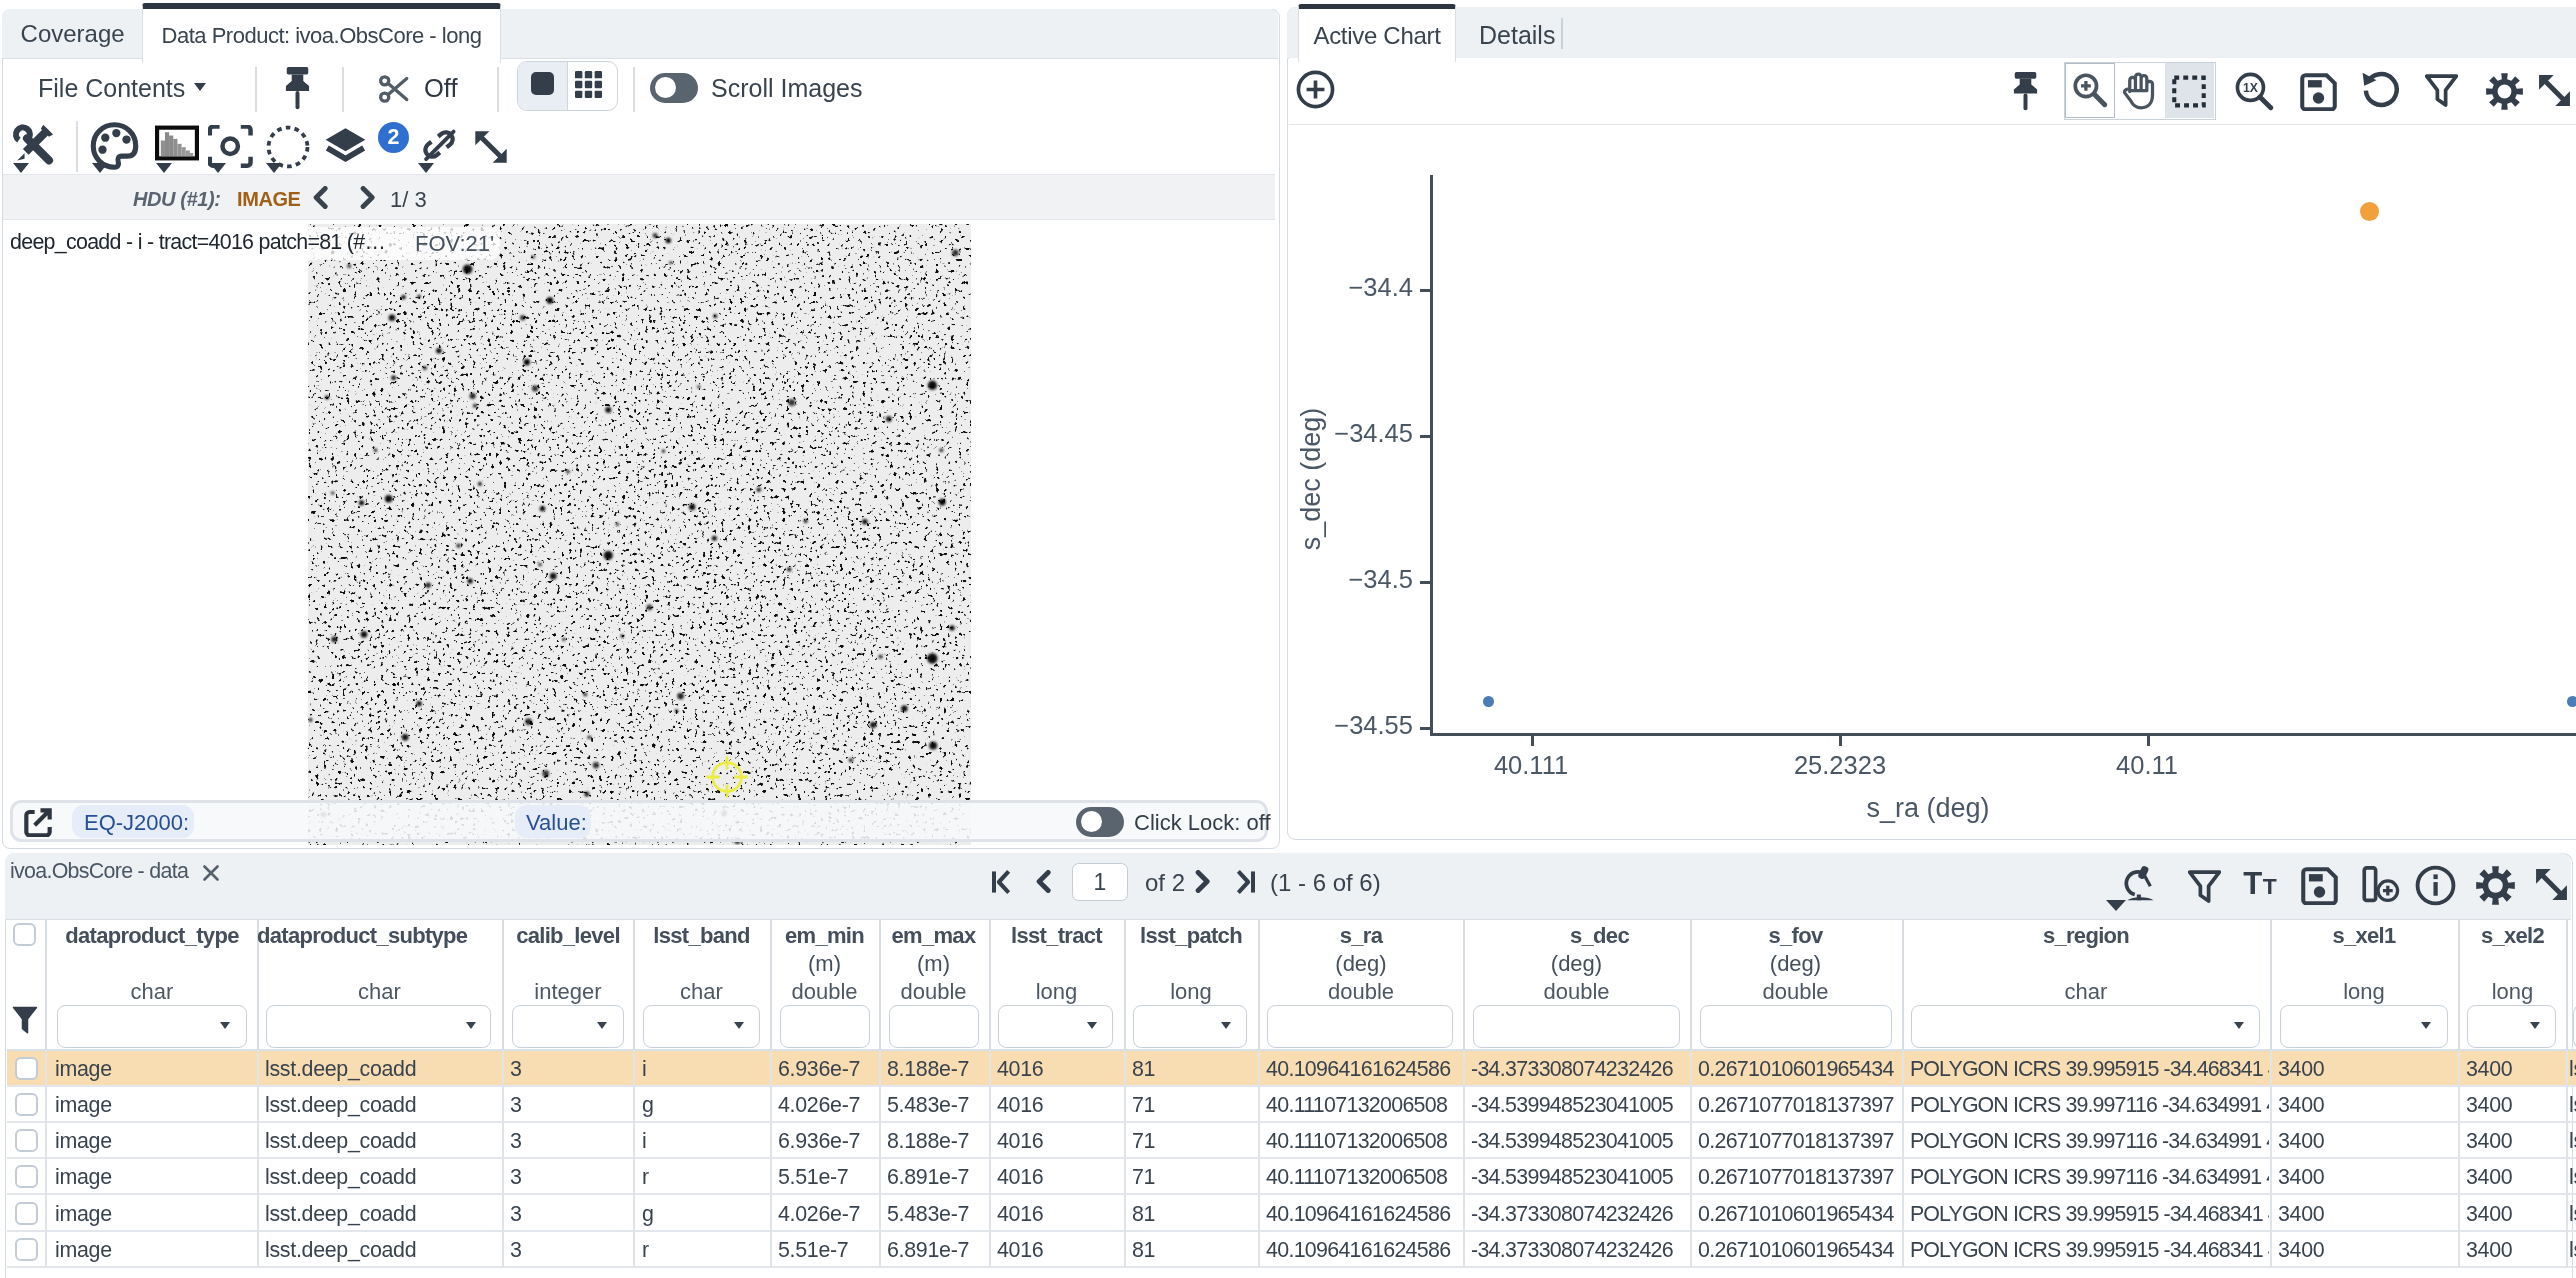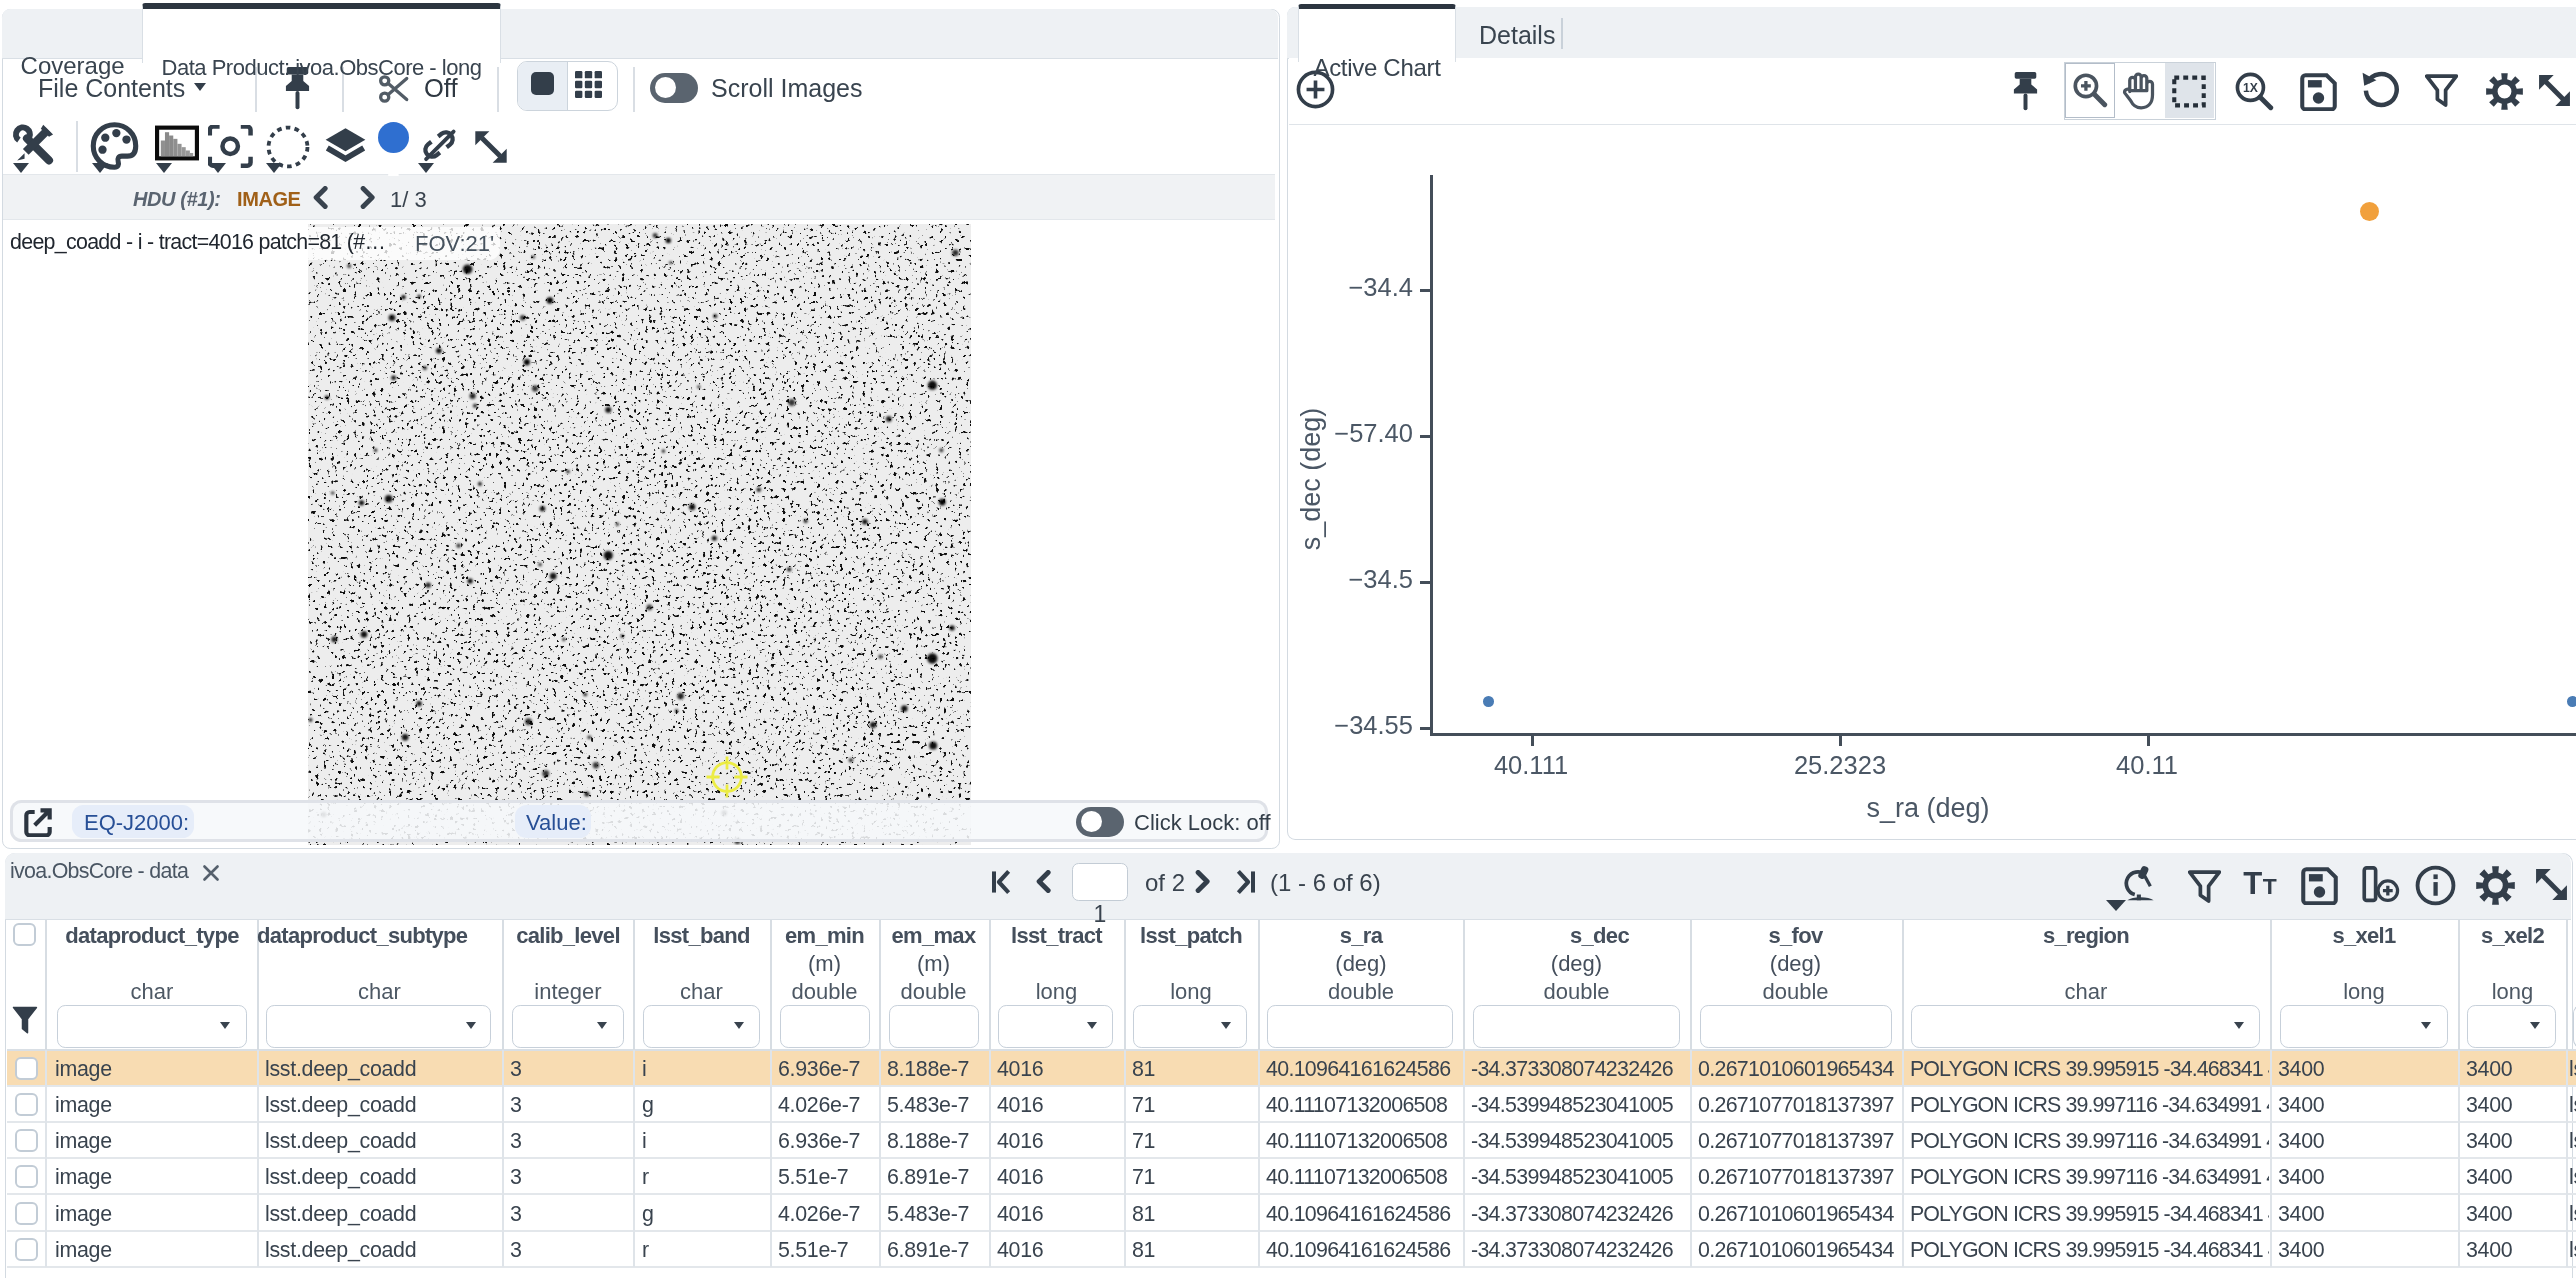--- a/index.html
+++ b/index.html
@@ -1,17 +1,17 @@
 <!DOCTYPE html>
 <html style="font-size:13px"><head><meta charset="utf-8"><style>
 html,body{margin:0;padding:0;}
 body{width:2576px;height:1278px;position:relative;overflow:hidden;background:#fff;
  font-family:"Liberation Sans",sans-serif;color:#3a4551;}
 .a{position:absolute;}
-.ctr{display:flex;align-items:center;justify-content:center;margin-top:32px;}
+.ctr{display:flex;align-items:center;justify-content:center;}
 </style></head><body>
 
 <div class="a" style="left:1.6px;top:9px;width:1276px;height:838px;border:1.6px solid #d3dae1;border-radius:8.2px;background:#fff;"></div>
 <div class="a" style="left:1.6px;top:9px;width:1276px;height:49px;background:#eef1f4;border-bottom:1.6px solid #d9dfe5;border-radius:8.2px 8.2px 0 0;"></div>
 <div class="a" style="left:1.6px;top:9px;width:142px;height:49px;border-right:1.6px solid #d9dfe5;font-size:24px;color:#39444f;">
     <div class="ctr" style="width:100%;height:100%">Coverage</div>
   </div>
 <div class="a" style="left:142px;top:3.3px;width:357px;height:54px;background:#fff;border-left:1.6px solid #d9dfe5;border-right:1.6px solid #d9dfe5;border-top:6.6px solid #2c3540;border-radius:3.3px 3.3px 0 0;font-size:22px;letter-spacing:-0.5px;color:#39444f;z-index:4;white-space:nowrap;">
     <div class="ctr" style="width:100%;height:100%">Data Product: ivoa.ObsCore - long</div>
   </div>
@@ -289,21 +289,21 @@
 <svg class="a" style="left:2535px;top:71px;" width="39" height="39" viewBox="0 0 48 48">
     <path d="M13 13 L35 35" stroke="#333e4a" stroke-width="6" fill="none"></path>
     <path d="M5 5 h18 L5 23z" fill="#333e4a"></path>
     <path d="M43 43 h-18 L43 25z" fill="#333e4a"></path>
   </svg>
 <div class="a" style="left:1430px;top:175px;width:2.5px;height:559px;background:#444e59;"></div>
 <div class="a" style="left:1430px;top:733px;width:1146px;height:2.5px;background:#444e59;"></div>
 <div class="a" style="left:1420px;top:289px;width:11.5px;height:2.5px;background:#444e59;"></div>
 <div class="a" style="left:1288px;top:273px;width:125px;height:33px;font-size:25.5px;color:#4b5765;text-align:right;">−34.4</div>
 <div class="a" style="left:1420px;top:435px;width:11.5px;height:2.5px;background:#444e59;"></div>
-<div class="a" style="left:1288px;top:419px;width:125px;height:33px;font-size:25.5px;color:#4b5765;text-align:right;">−57.40</div>
+<div class="a" style="left:1288px;top:419px;width:125px;height:33px;font-size:25.5px;color:#4b5765;text-align:right;">−34.45</div>
 <div class="a" style="left:1420px;top:581px;width:11.5px;height:2.5px;background:#444e59;"></div>
 <div class="a" style="left:1288px;top:565px;width:125px;height:33px;font-size:25.5px;color:#4b5765;text-align:right;">−34.5</div>
 <div class="a" style="left:1420px;top:727px;width:11.5px;height:2.5px;background:#444e59;"></div>
 <div class="a" style="left:1288px;top:711px;width:125px;height:33px;font-size:25.5px;color:#4b5765;text-align:right;">−34.55</div>
 <div class="a" style="left:1531px;top:735px;width:2.5px;height:10.7px;background:#444e59;"></div>
 <div class="a" style="left:1449px;top:751px;width:164px;height:30px;font-size:25.5px;color:#4b5765;text-align:center;">40.111</div>
 <div class="a" style="left:1839px;top:735px;width:2.5px;height:10.7px;background:#444e59;"></div>
 <div class="a" style="left:1758px;top:751px;width:164px;height:30px;font-size:25.5px;color:#4b5765;text-align:center;">25.2323</div>
 <div class="a" style="left:2147px;top:735px;width:2.5px;height:10.7px;background:#444e59;"></div>
 <div class="a" style="left:2065px;top:751px;width:164px;height:30px;font-size:25.5px;color:#4b5765;text-align:center;">40.11</div>

